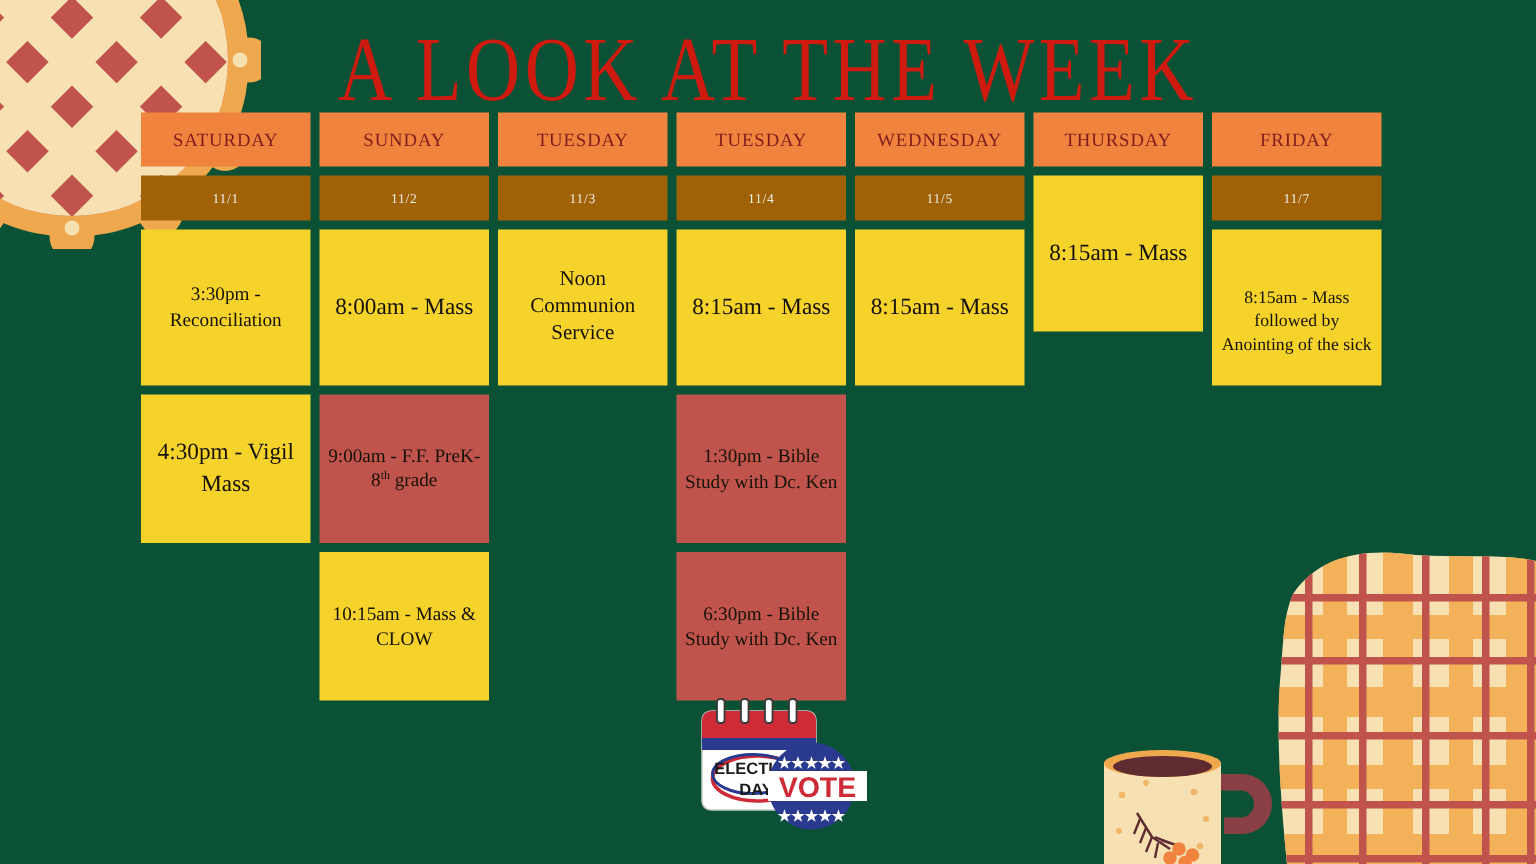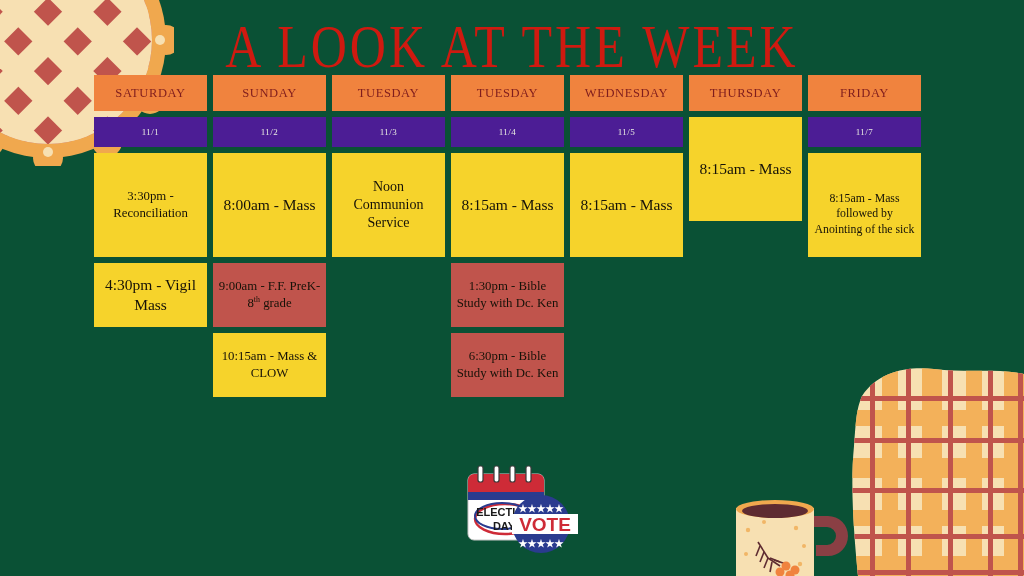--- a/index.html
+++ b/index.html
@@ -94,21 +94,21 @@
     display: flex;
     align-items: center;
     justify-content: center;
     font-size: 12.5px;
     letter-spacing: 0.6px;
     text-align: center;
     white-space: nowrap;
   }
 
   .day-date {
-    background: #4c1d95;
+    background: #a16207;
     color: #e9ece2;
     height: 30px;
     display: flex;
     align-items: center;
     justify-content: center;
     font-size: 9px;
     letter-spacing: 0.5px;
   }
 
   .event-card {
@@ -119,21 +119,21 @@
     padding: 6px 5px;
     color: #161208;
     line-height: 1.30;
     word-break: break-word;
   }
 
   .event-card.yellow { background: #f6d32b; }
   .event-card.red    { background: #c0544c; }
 
   .event-card.h-tall  { height: 104px; }
-  .event-card.h-short { height: 64px; }
+  .event-card.h-short { height: 99px; }
 
   .event-card .txt { display: block; }
 
   .fs-15 { font-size: 15.5px; }
   .fs-14 { font-size: 14px; }
   .fs-13 { font-size: 12.8px; }
   .fs-12 { font-size: 11.8px; margin-top: 18px; }
 
   sup { font-size: 0.62em; vertical-align: super; }
 </style>

